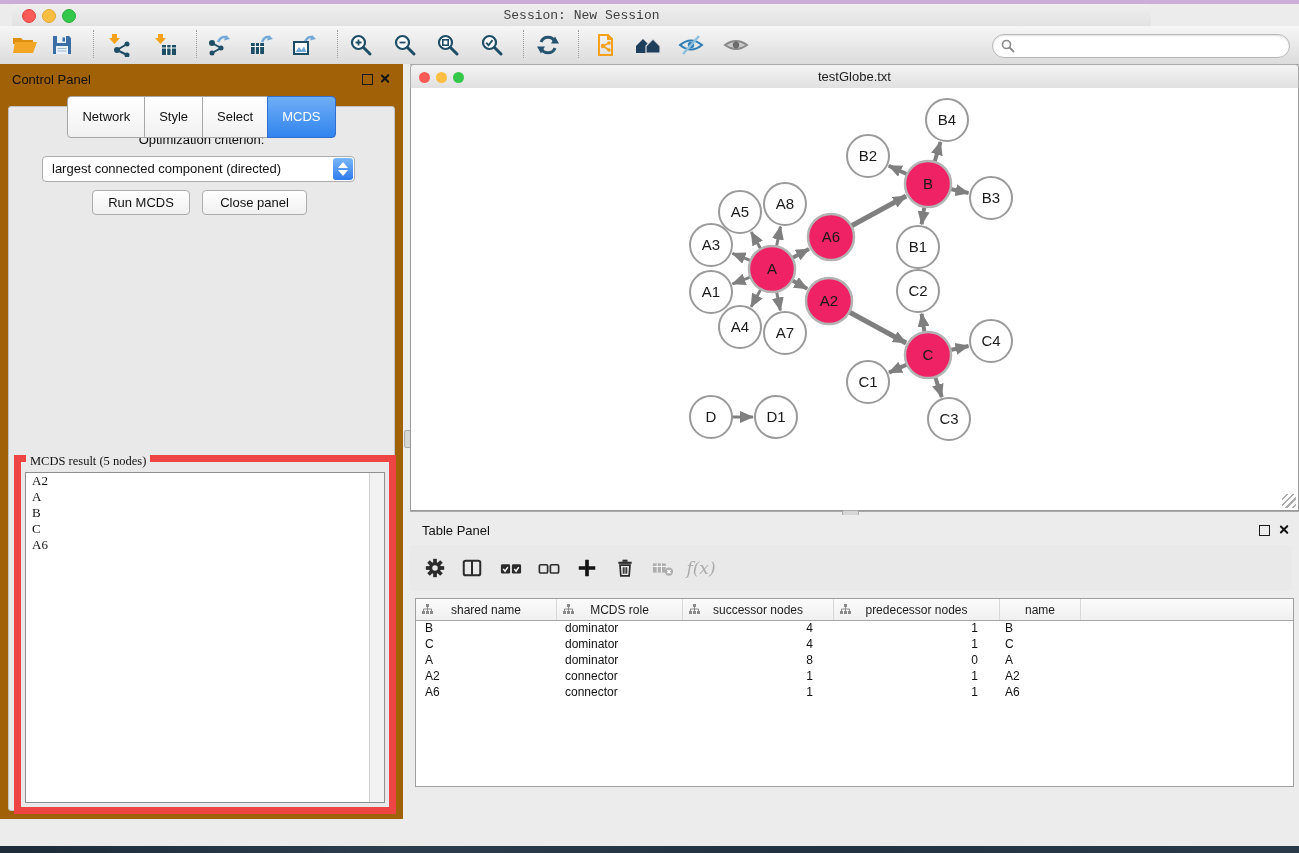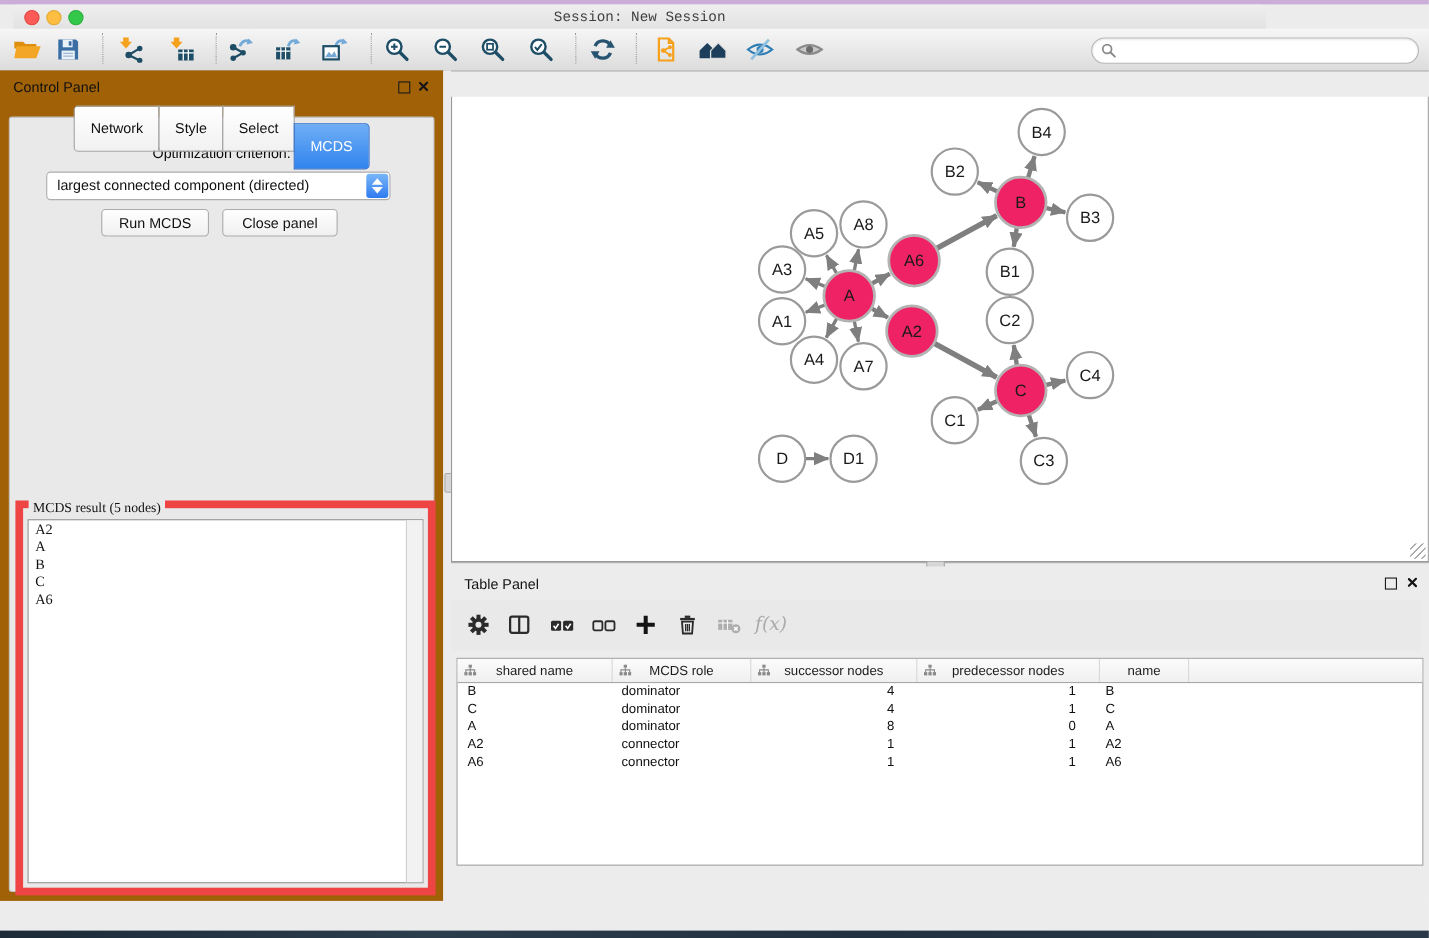--- a/index.html
+++ b/index.html
@@ -39,21 +39,21 @@
   .xicon{position:absolute;width:11px;height:11px;}
   .xicon i{position:absolute;left:4.5px;top:0;width:2.4px;height:11px;background:#151515;border-radius:1px;display:block;}
   .xicon i:first-child{transform:rotate(45deg);}
   .xicon i:last-child{transform:rotate(-45deg);}
 
   .cp-tabs{position:absolute;left:0;top:32px;width:100%;display:flex;justify-content:center;z-index:3;}
   .cptab{height:20px;line-height:20px;padding:10px 14px;font-size:13px;color:#111;background:linear-gradient(#FFFFFF,#F1F1F1);
          border:1px solid #A7A7A7;margin-left:-1px;}
   .cptab:first-child{border-radius:4px 0 0 4px;margin-left:0;}
   .cptab:last-child{border-radius:0 4px 4px 0;}
-  .cptab.active{background:linear-gradient(#6FAEF6,#3184EE);color:#FFF;border-color:#2F6FD0;margin-top:16px;}
+  .cptab.active{background:linear-gradient(#6FAEF6,#3184EE);color:#FFF;border-color:#2F6FD0;}
   .cp-content{position:absolute;left:8px;top:42px;width:385px;height:703px;background:#E9E9E9;
               border:1px solid #C2C2C2;border-radius:3px;}
   .opt-label{position:absolute;left:0;width:100%;top:68px;text-align:center;font-size:13px;color:#0b0b0b;}
   .dropdown{position:absolute;left:42px;top:92px;width:311px;height:24px;background:#FFF;
             border:1px solid #ADADAD;border-radius:4px;}
   .dropdown .val{position:absolute;left:9px;top:4px;font-size:13px;color:#111;}
   .stepper{position:absolute;right:1px;top:1px;bottom:1px;width:20px;border-radius:3px;
            background:linear-gradient(#79B6F8,#2F7BEF);}
   .stepper .up{position:absolute;left:5px;top:4px;width:0;height:0;border-left:5px solid transparent;
                border-right:5px solid transparent;border-bottom:6px solid #FFF;}
@@ -317,20 +317,26 @@
         <div class="scrolltrack"></div>
       </div>
     </div>
   </div>
 
   <div class="abs vsplit">
     <div class="vgrip"></div>
   </div>
 
   <div class="abs netwin">
+    <div class="net-titlebar">
+      <span class="ntl red"></span>
+      <span class="ntl yellow"></span>
+      <span class="ntl green"></span>
+      <div class="net-title">testGlobe.txt</div>
+    </div>
     <div class="net-canvas">
       <svg id="graph-svg" width="887" height="421">
           <defs>
             <marker id="arw" markerUnits="userSpaceOnUse" markerWidth="14" markerHeight="12" refX="13" refY="6" orient="auto">
               <path d="M0 0 L14 6 L0 12 z" fill="#7F7F7F"></path>
             </marker>
           </defs>
           <line x1="361" y1="181" x2="321.5" y2="195.9" stroke="#7F7F7F" stroke-width="3" marker-end="url(#arw)"></line>
           <line x1="361" y1="181" x2="321.4" y2="165.4" stroke="#7F7F7F" stroke-width="3" marker-end="url(#arw)"></line>
           <line x1="361" y1="181" x2="340.1" y2="218.9" stroke="#7F7F7F" stroke-width="3" marker-end="url(#arw)"></line>

